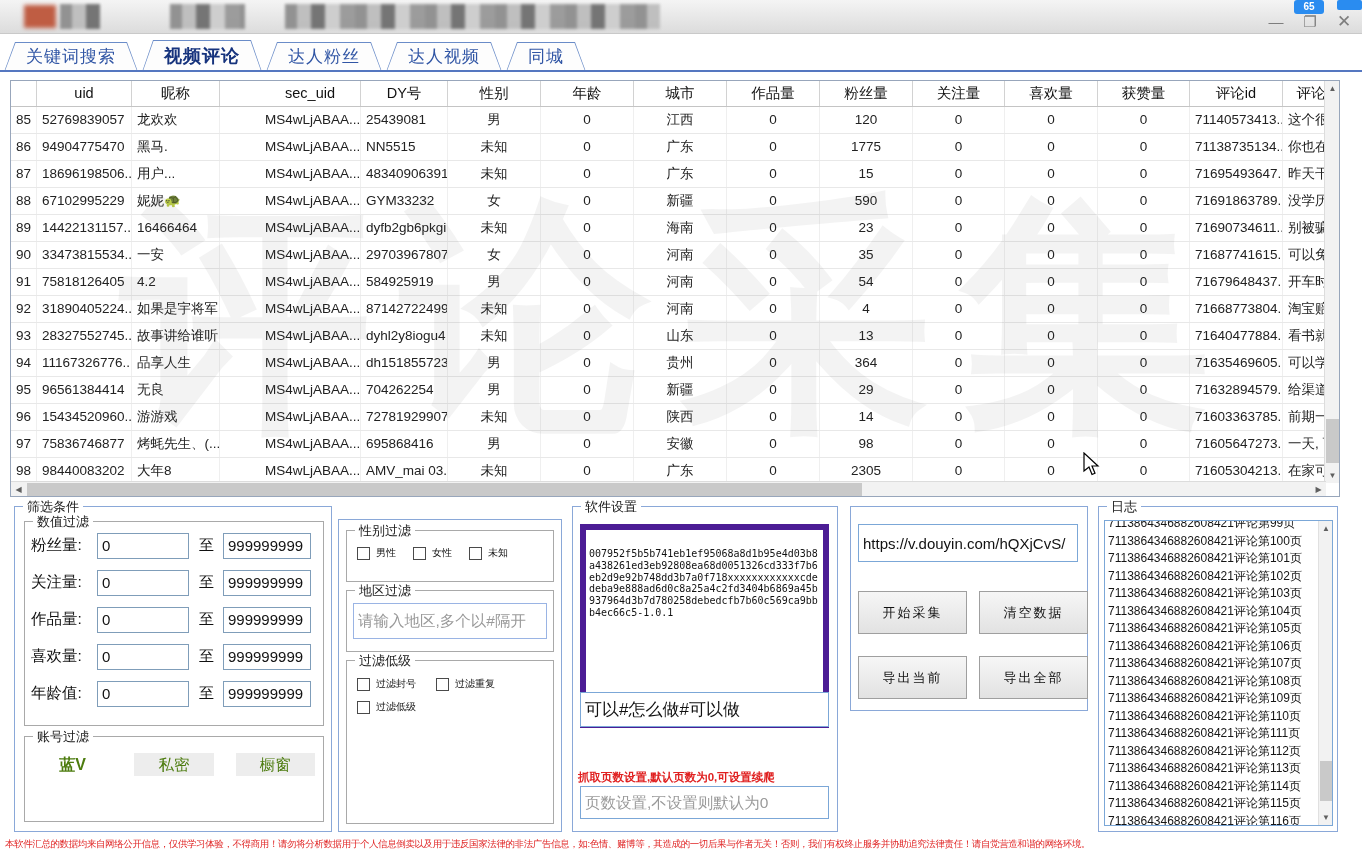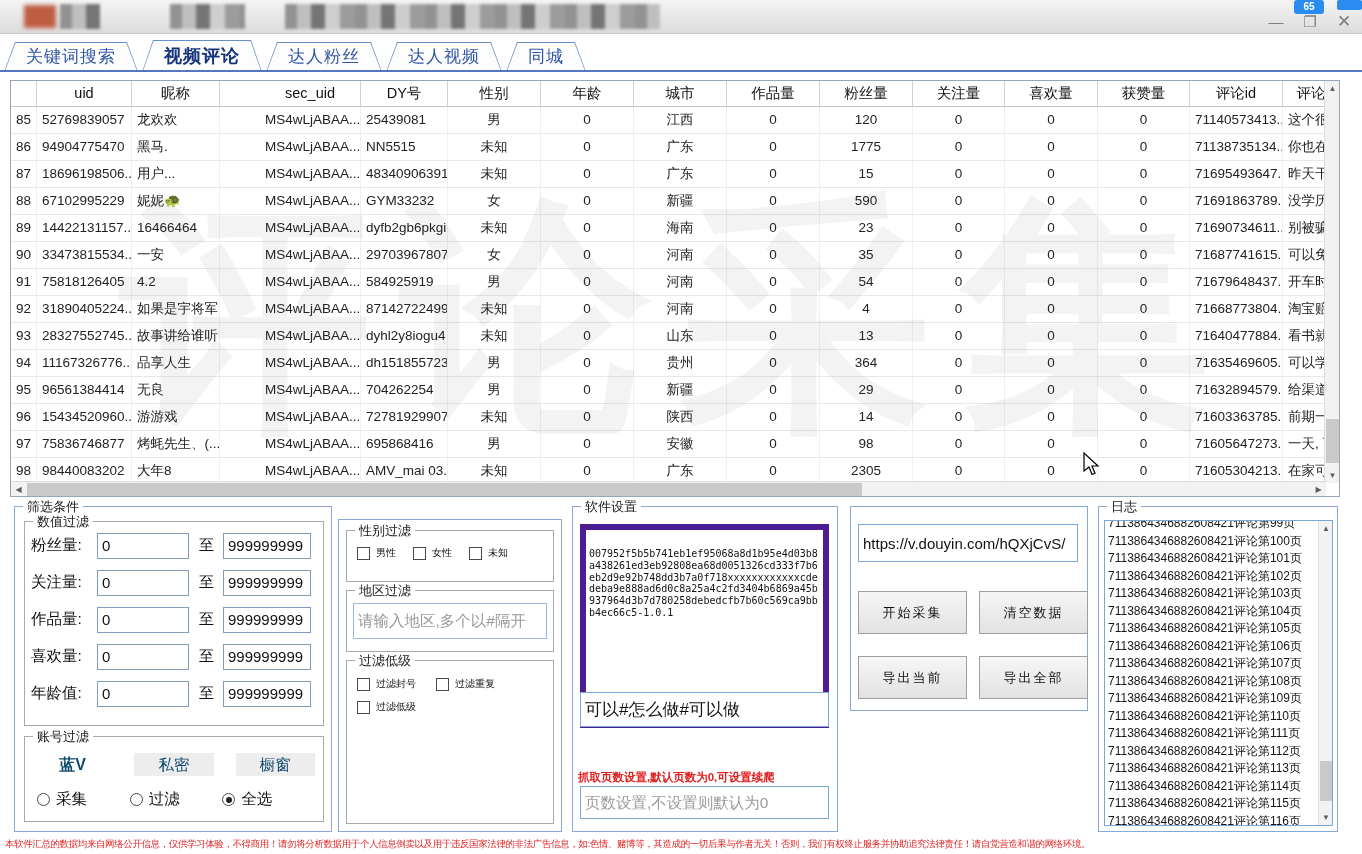--- a/index.html
+++ b/index.html
@@ -74,21 +74,21 @@
 
   
   .numrow { display:flex; align-items:center; height:27px; margin:10px 0 0 6px; }
   .nlabel { width:66px; font-size:15.5px; color:#111; }
   .nin  { width:92px; height:26px; }
   .nto  { margin:0 9px 0 10px; font-size:15px; color:#111; }
   .nin2 { width:88px; height:26px; }
 
   
   .segs { display:flex; gap:2px; margin:16px 8px 0 8px; }
-  .seg { flex:1; height:23px; line-height:23px; text-align:center; color:#0c4a6e; font-size:15.5px; }
+  .seg { flex:1; height:23px; line-height:23px; text-align:center; color:#4d7c0f; font-size:15.5px; }
   .seg.first { font-weight:bold; font-size:16px; }
   .seg.shade { background:#ededed;margin-left:20px; }
   .radios { display:flex; margin:13px 8px 0 12px; }
   .ritem { flex:1; display:flex; align-items:center; font-size:15.5px; color:#111; }
   .rb { width:13px; height:13px; border:1px solid #4a4a4a; border-radius:50%; margin-right:6px; background:#fff; }
   .rb.on::after { content:''; display:block; width:6px; height:6px; background:#222; border-radius:50%; margin:2.5px; }
 
   
   .citem { display:inline-flex; align-items:center; font-size:10px; color:#111; }
   .cb { width:13px; height:13px; border:1px solid #4a4a4a; background:#fff; margin-right:6px; }
@@ -470,34 +470,20 @@
           <input class="tbx nin2" value="999999999" style="">
         </div>
       </div>
   </div>
   <div class="frame gray" style="left:24px;top:736px;width:300px;height:86px;">
     <span class="legend">账号过滤</span>
     <div class="segs" id="segs">
         <div class="seg first">蓝V</div>
         <div class="seg shade">私密</div>
         <div class="seg shade">橱窗</div>
-      </div>
-    <div class="radios" id="radios">
-        <label class="ritem">
-          <span class="rb"></span>
-          <span>采集</span>
-        </label>
-        <label class="ritem">
-          <span class="rb"></span>
-          <span>过滤</span>
-        </label>
-        <label class="ritem">
-          <span class="rb on"></span>
-          <span>全选</span>
-        </label>
       </div>
   </div>
 
   <div class="frame" style="left:338px;top:519px;width:224px;height:313px;"></div>
   <div class="frame gray" style="left:346px;top:530px;width:208px;height:52px;">
     <span class="legend">性别过滤</span>
     <div id="genderopts" style="display:flex;gap:17px;margin:15px 0 0 10px;">
         <label class="citem">
           <span class="cb"></span>
           <span>男性</span>

